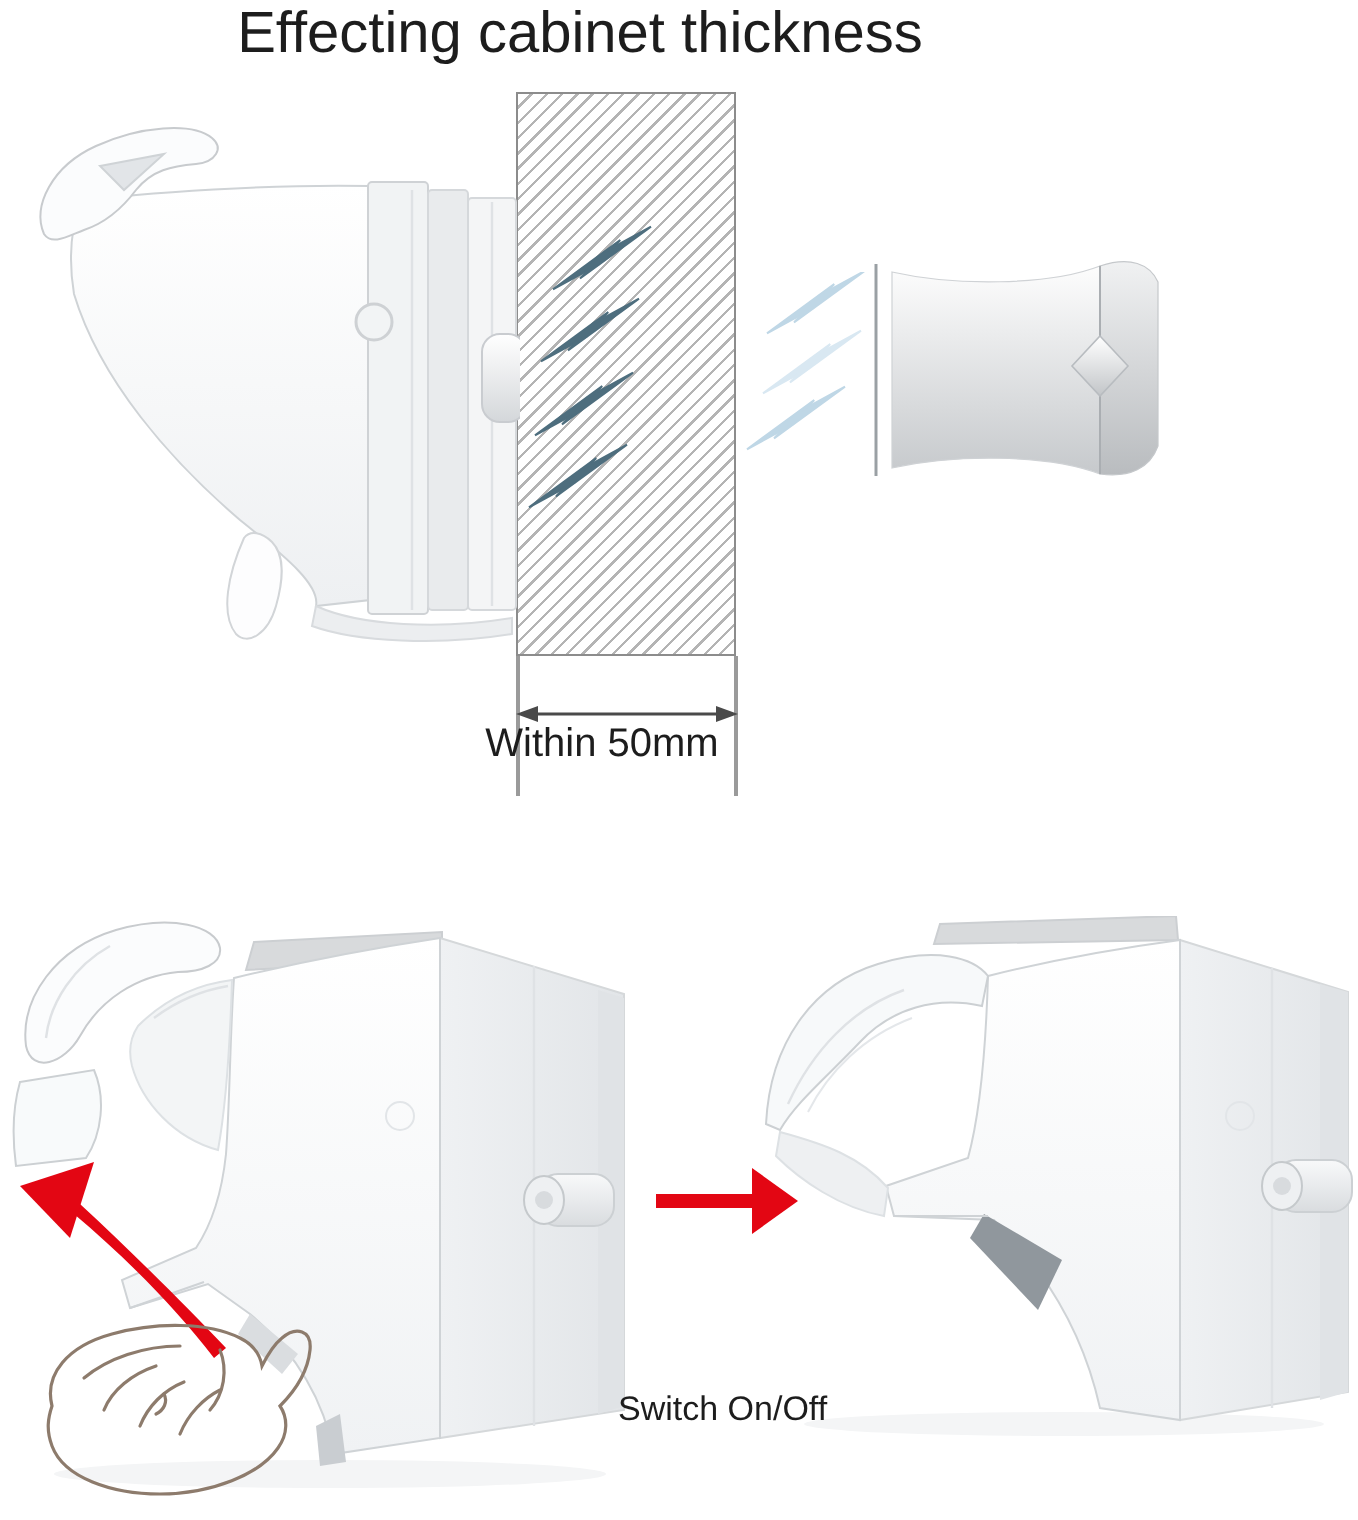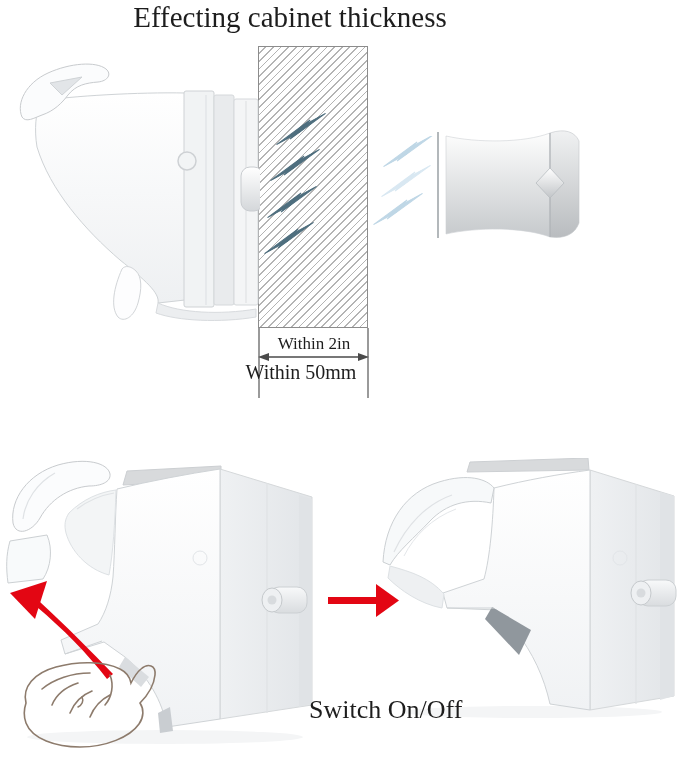--- a/index.html
+++ b/index.html
@@ -1,18 +1,18 @@
 <!DOCTYPE html>
 <html style="--c-accent-red: #e30613; --c-bolt-dark: #4e6e7e; --c-bolt-light: #bfd7e6; --c-hatch-line: #b4b4b4; --c-panel-border: #8c8c8c; --c-text: #1d1d1d; --c-hand-fill: #f4e8da; --c-hand-outline: #8d7b6c;"><head>
 <meta charset="utf-8">
 <style>
   html,body{margin:0;padding:0;background:#fff;}
   #stage{
     position:relative;width:679px;height:760px;background:#fff;overflow:hidden;
-    font-family:Liberation Serif, serif;color:var(--c-text,#1d1d1d);
+    font-family:Liberation Sans, sans-serif;color:var(--c-text,#1d1d1d);
   }
   .abs{position:absolute;}
   #title{
     left:60px;top:0;width:460px;text-align:center;
     font-size:29px;line-height:34px;letter-spacing:0;color:var(--c-text,#1d1d1d);
   }
   
   #panel{
     left:258px;top:46px;width:110px;height:282px;box-sizing:border-box;
     border:1.5px solid var(--c-panel-border,#8c8c8c);
@@ -21,21 +21,21 @@
       var(--c-hatch-line,#b4b4b4) 4.2px,var(--c-hatch-line,#b4b4b4) 5.4px);
   }
   .bolt-dark{fill:var(--c-bolt-dark,#4e6e7e);stroke:var(--c-bolt-dark,#4e6e7e);stroke-width:1;}
   .bolt-light{fill:var(--c-bolt-light,#bfd7e6);stroke:var(--c-bolt-light,#bfd7e6);stroke-width:1;}
   .bolt-lighter{fill:#d9e8f2;stroke:#d9e8f2;stroke-width:1;}
   .red-fill{fill:var(--c-accent-red,#e30613);}
   .dim-label{position:absolute;text-align:center;color:var(--c-text,#1d1d1d);}
   #dim-in{left:246px;top:334px;width:136px;font-size:17px;}
   #dim-mm{left:227px;top:361px;width:148px;font-size:20px;}
   .ext-line{position:absolute;width:1.5px;height:70px;top:328px;background:#9a9a9a;}
-  #switch-caption{left:309px;top:695px;width:160px;font-size:26px;}
+  #switch-caption{left:309px;top:695px;width:160px;font-size:17px;}
   .plastic-stroke{stroke:#cfd3d6;stroke-width:1;}
   .seam{stroke:#dfe2e5;stroke-width:1.2;fill:none;}
   .hand-fill{fill:var(--c-hand-fill,#f4e8da);}
   .hand-line{stroke:var(--c-hand-outline,#8d7b6c);fill:none;stroke-width:1.6;stroke-linecap:round;}
 </style>
 </head>
 <body>
 
 <div id="stage">
 
@@ -120,21 +120,20 @@
     <g>
       <path d="M14,14 C45,21 92,21 118,11 L118,115 C92,105 45,105 14,112 Z" fill="url(#keyG)" stroke="#cfd2d5" stroke-width="0.6"></path>
       <path d="M118,11 C133,6 143,10 147,19 L147,101 C143,112 133,117 118,115 Z" fill="url(#keyG2)" stroke="#c5c8cb" stroke-width="0.6"></path>
       <line x1="118" y1="11" x2="118" y2="115" stroke="#aaaeb2"></line>
       <polygon points="118,46 132,61 118,76 104,61" fill="url(#diaG)" stroke="#b8bcc0" stroke-width="0.8"></polygon>
     </g>
   </svg>
 
   <div class="ext-line" style="left:258px"></div>
   <div class="ext-line" style="left:367px"></div>
-  <div class="dim-label" id="dim-in">Within 2in</div>
   <svg class="abs" style="left:258px;top:350px" width="111" height="14" viewBox="0 0 111 14">
     <line x1="8" y1="7" x2="103" y2="7" stroke="#4a4a4a" stroke-width="1.4"></line>
     <polygon points="0,7 11,3 11,11" fill="#4a4a4a"></polygon>
     <polygon points="111,7 100,3 100,11" fill="#4a4a4a"></polygon>
   </svg>
   <div class="dim-label" id="dim-mm">Within 50mm</div>
 
   <svg class="abs" style="left:5px;top:455px" width="312" height="290" viewBox="0 0 312 290">
     <defs>
       <linearGradient id="faceG" x1="0" y1="0" x2="0" y2="1">

